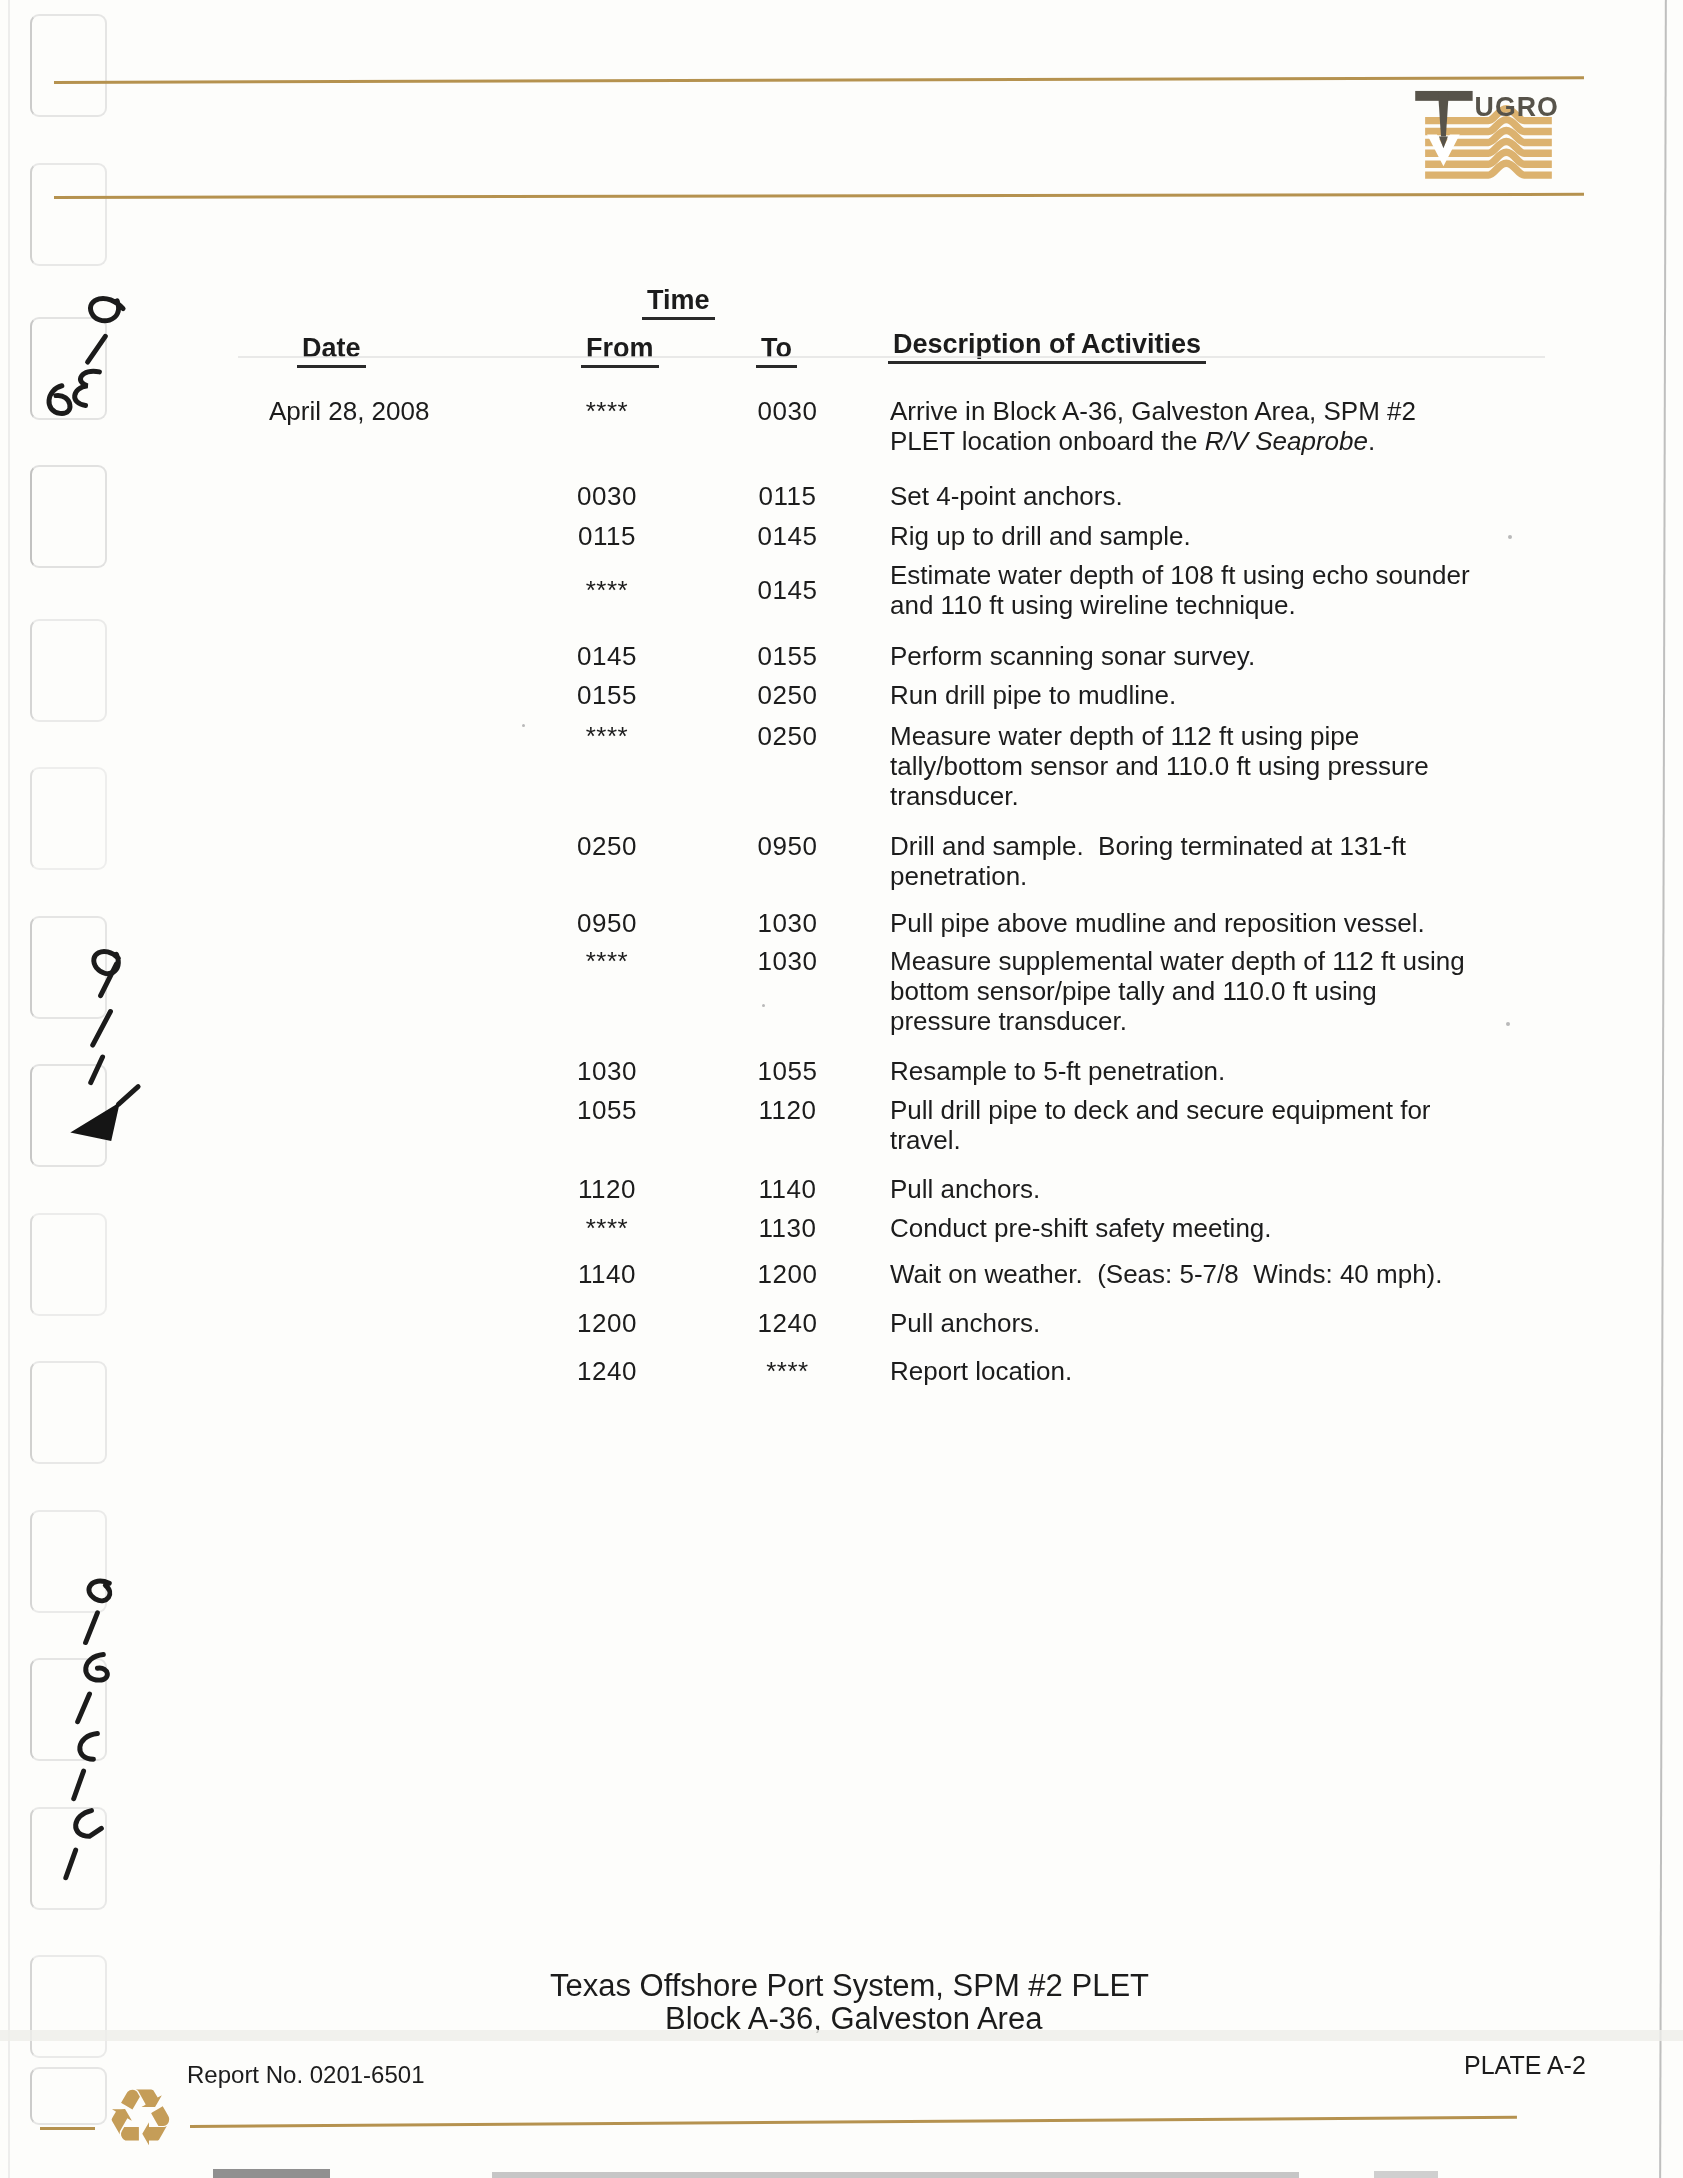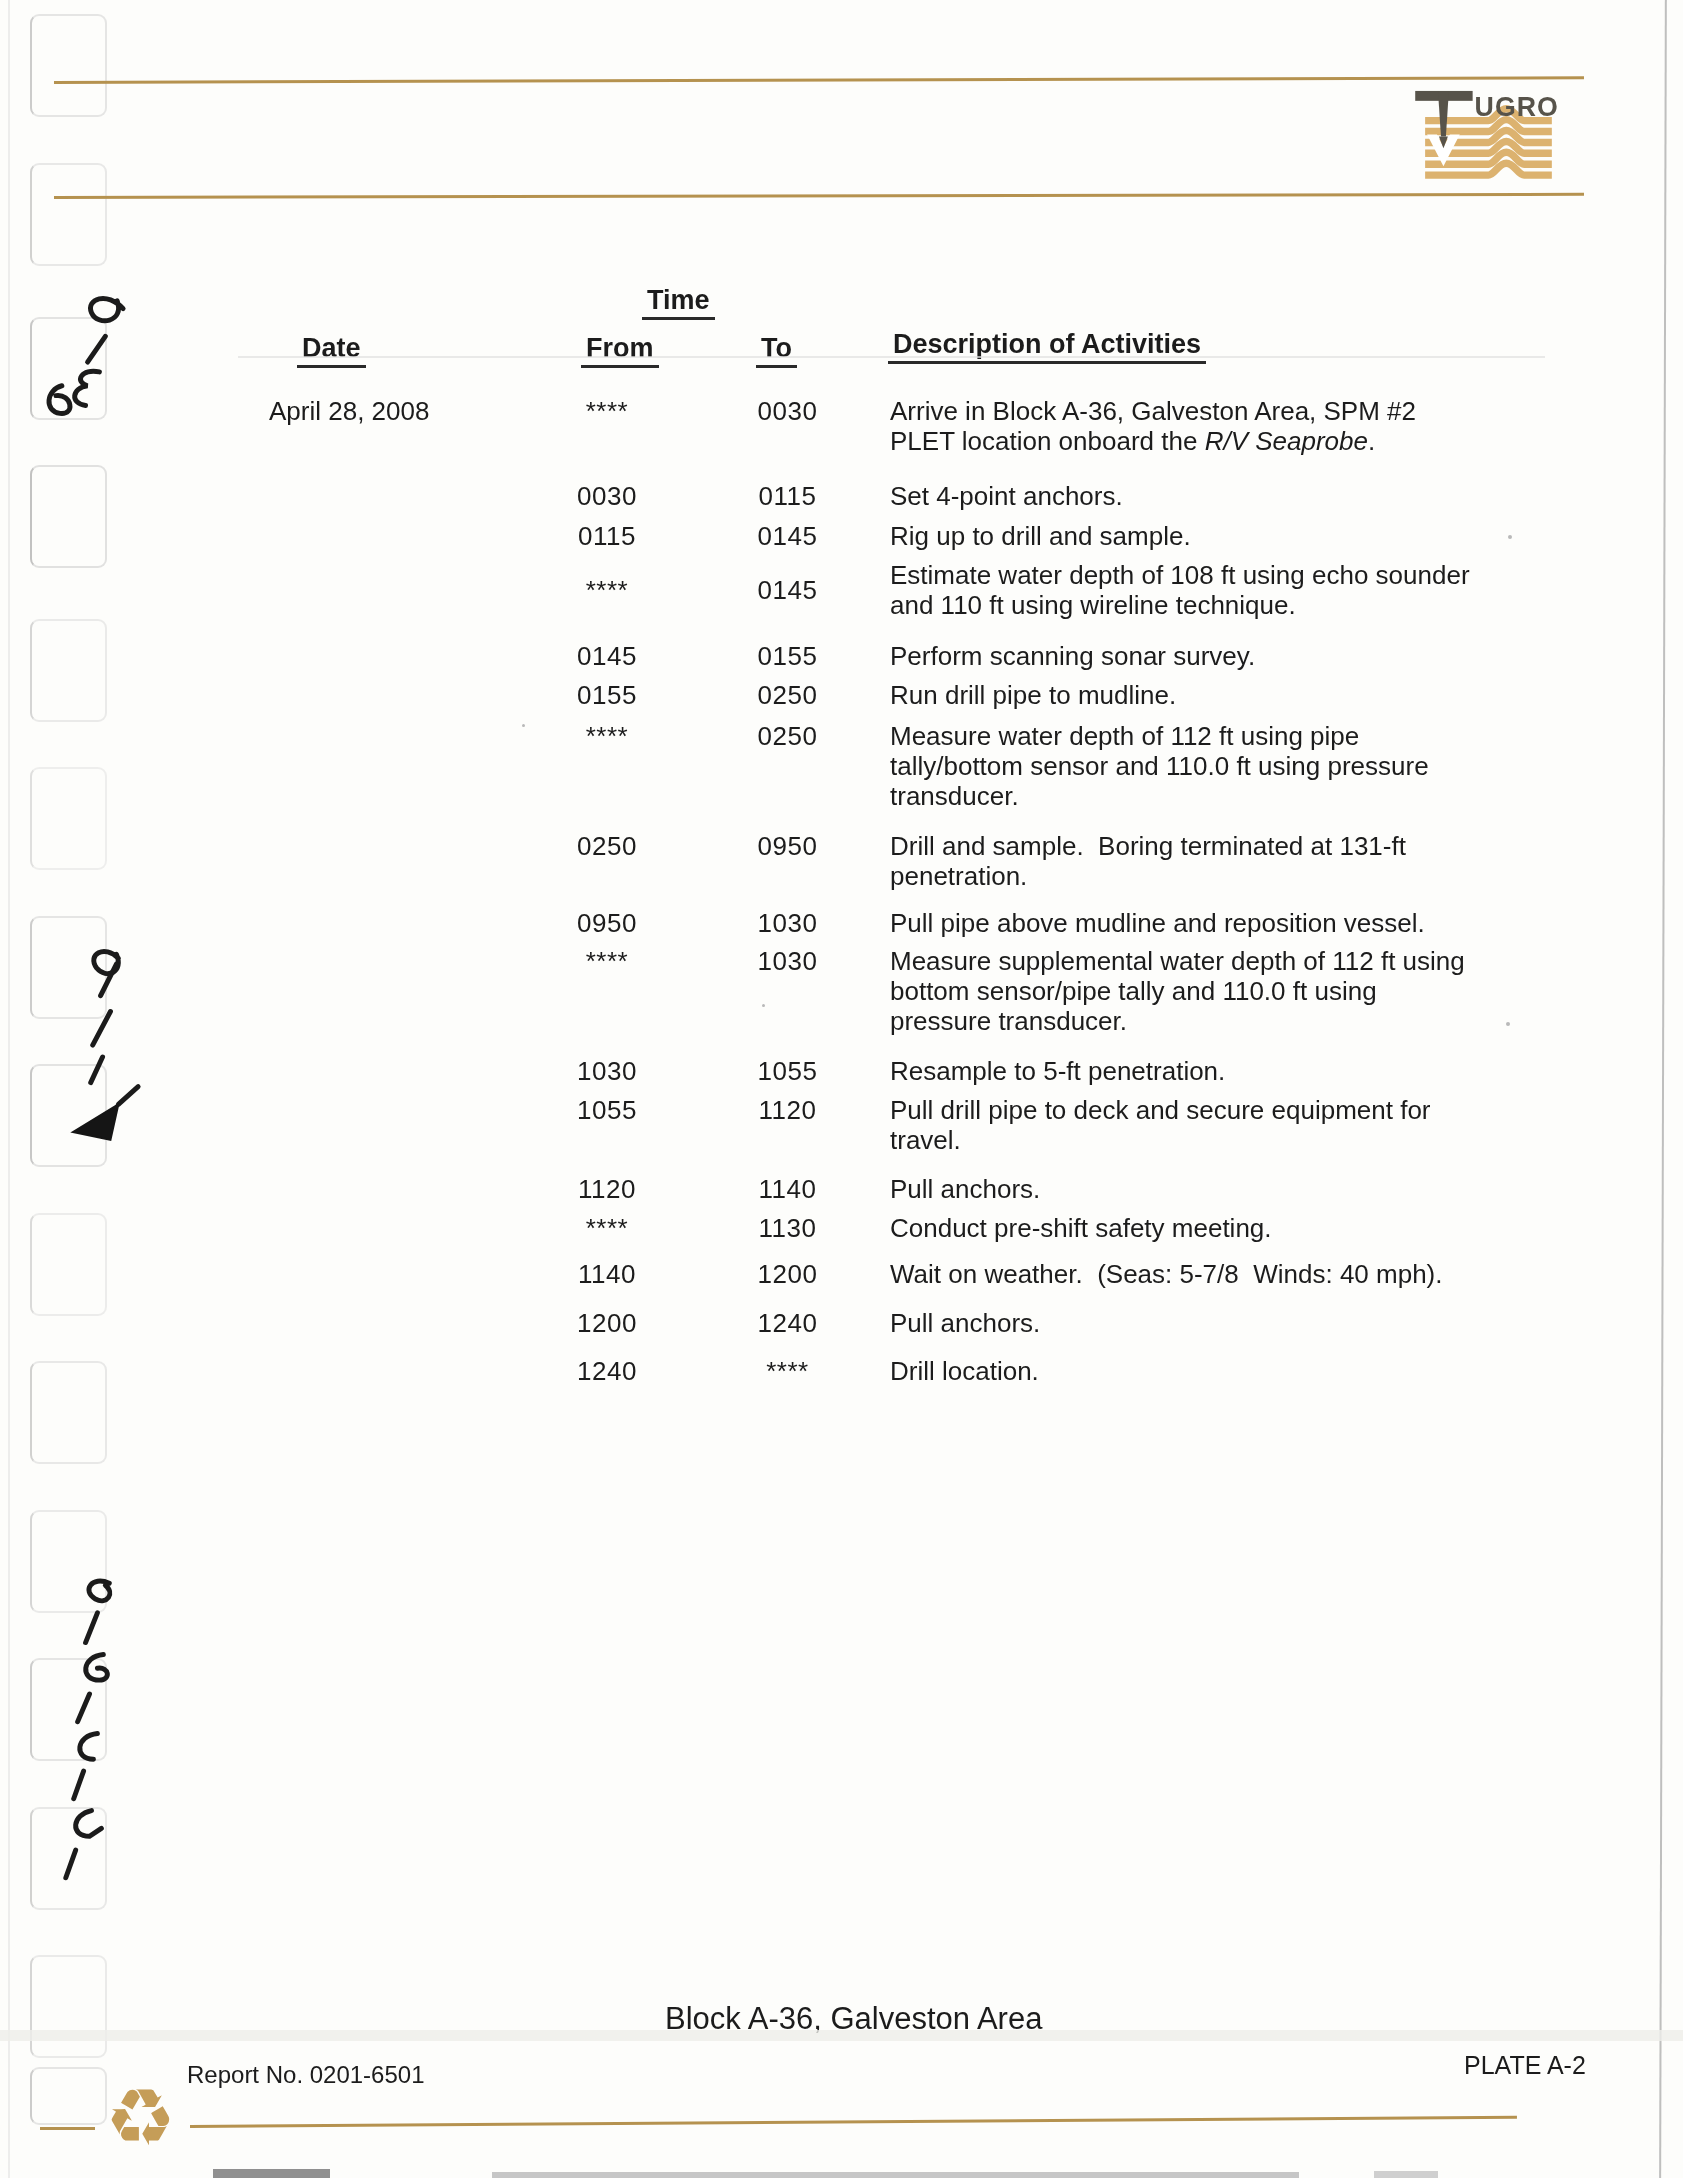--- a/index.html
+++ b/index.html
@@ -210,23 +210,24 @@
     <div class="cell desc">Wait on weather.  (Seas: 5-7/8  Winds: 40 mph).</div>
   </div>
   <div class="row" style="top:1308px;">
     <div class="cell from">1200</div>
     <div class="cell to">1240</div>
     <div class="cell desc">Pull anchors.</div>
   </div>
   <div class="row" style="top:1356px;">
     <div class="cell from">1240</div>
     <div class="cell to">****</div>
-    <div class="cell desc">Drill location.</div>
-  </div>
-
+    <div class="cell desc">Report location.</div>
+  </div>
+
+  <div class="subtitle" style="left:550px;top:1968px;">Texas Offshore Port System, SPM #2 PLET</div>
   <div class="subtitle" style="left:665px;top:2001px;">Block A-36, Galveston Area</div>
   <div class="streak" style="left:0;top:2030px;width:1683px;height:11px;background:#ededea;opacity:.8;"></div>
 
   <div class="footer-text" style="left:141px;top:2061px;">Report No. 0201-6501</div>
   <div class="footer-text" style="left:1418px;top:2051px;font-size:25px;">PLATE A-2</div>
   <div class="recycle">♻</div>
   <div class="rule" style="left:40px;top:2127px;width:55px;height:2.5px;"></div>
   <div class="rule" style="left:190px;top:2125px;width:1327px;height:2.5px;transform:rotate(-.4deg);"></div>
 
   <div class="speck" style="left:1508px;top:535px;width:4px;height:4px;"></div>

